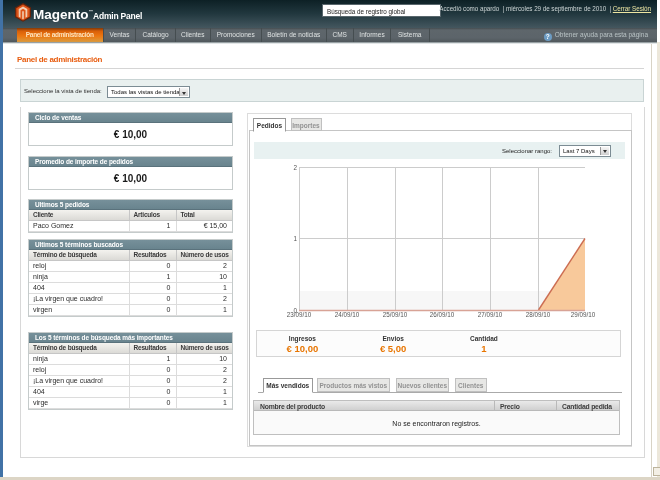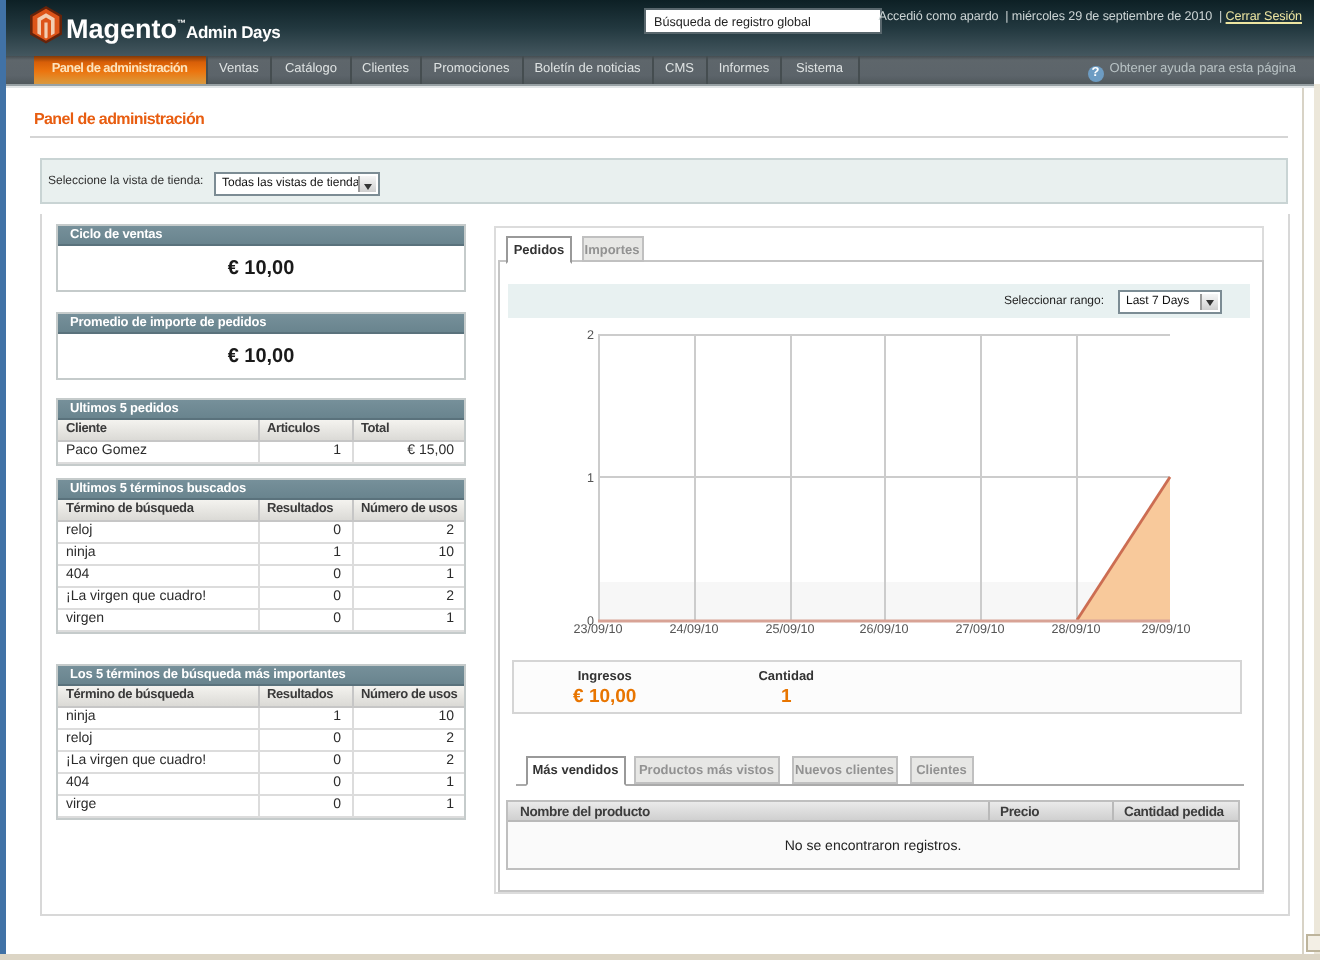--- a/index.html
+++ b/index.html
@@ -109,21 +109,21 @@
 </head>
 <body>
 <div id="page">
   <div id="header">
     <svg id="logo" width="16" height="19" viewBox="0 0 16 19">
       <polygon points="8,0 16,4.6 16,14.2 8,18.8 0,14.2 0,4.6" fill="#66230a"></polygon>
       <polygon points="8,1.4 14.7,5.3 14.7,13.5 8,17.4 1.3,13.5 1.3,5.3" fill="#dd5419"></polygon>
       <polygon points="8,3.6 12.3,6.1 12.3,13.7 10.5,14.8 10.5,7.2 8,5.7 5.5,7.2 5.5,14.8 3.7,13.7 3.7,6.1" fill="#f2cdb2"></polygon>
       <polygon points="7.2,8.2 8.8,8.2 8.8,15.8 8,16.3 7.2,15.8" fill="#f2cdb2"></polygon>
     </svg>
-    <div id="brand">Magento<span style="font-size:4.5px;vertical-align:6px;letter-spacing:0">™</span><span class="ap">Admin Days</span></div>
+    <div id="brand">Magento<span style="font-size:4.5px;vertical-align:6px;letter-spacing:0">™</span><span class="ap">Admin Panel</span></div>
     <div id="gsearch">Búsqueda de registro global</div>
     <div id="hright">Accedió como apardo &nbsp;| miércoles 29 de septiembre de 2010 &nbsp;| <a>Cerrar Sesión</a></div>
   </div>
   <div id="nav">
     <div class="it active first" style="width:87.5px">Panel de administración</div>
     <div class="it" style="width:32px">Ventas</div>
     <div class="it" style="width:40px">Catálogo</div>
     <div class="it" style="width:34.5px">Clientes</div>
     <div class="it" style="width:51.5px">Promociones</div>
     <div class="it" style="width:64.5px">Boletín de noticias</div>
@@ -282,20 +282,24 @@
           <text x="260" y="153.5" text-anchor="middle">28/09/10</text>
           <text x="305" y="153.5" text-anchor="middle">29/09/10</text>
         </g>
       </svg>
       <div id="totals">
         <div class="cell">
             <div class="tl">Ingresos</div>
             <div class="tv">€ 10,00</div>
           </div>
         <div class="cell">
+            <div class="tl">Envios</div>
+            <div class="tv">€ 5,00</div>
+          </div>
+        <div class="cell">
             <div class="tl">Cantidad</div>
             <div class="tv">1</div>
           </div>
       </div>
     </div>
     <div id="btabline"></div>
     <div class="tab on" id="btab1">Más vendidos</div>
     <div class="tab off" id="btab2">Productos más vistos</div>
     <div class="tab off" id="btab3">Nuevos clientes</div>
     <div class="tab off" id="btab4">Clientes</div>

